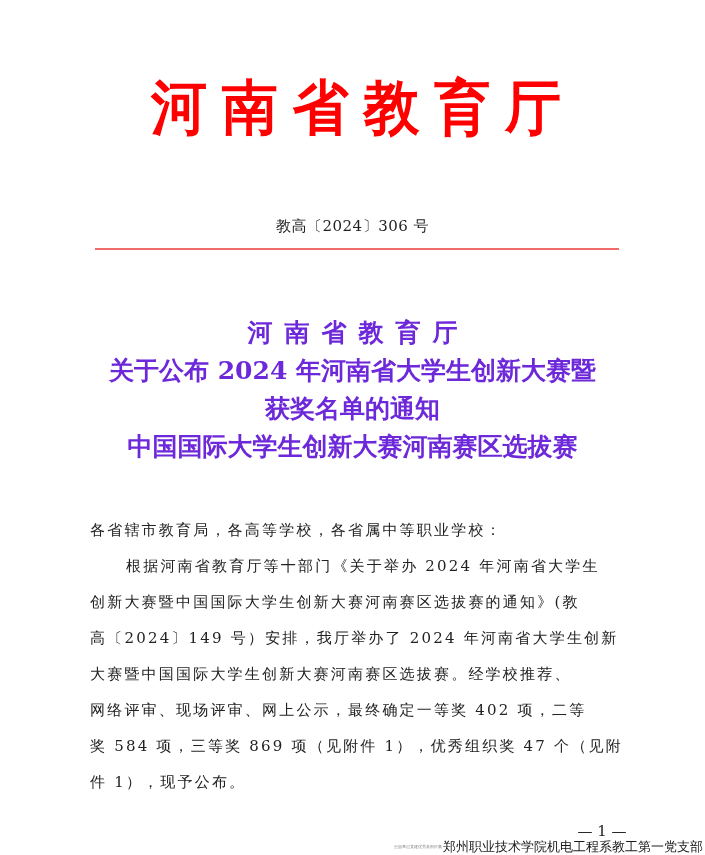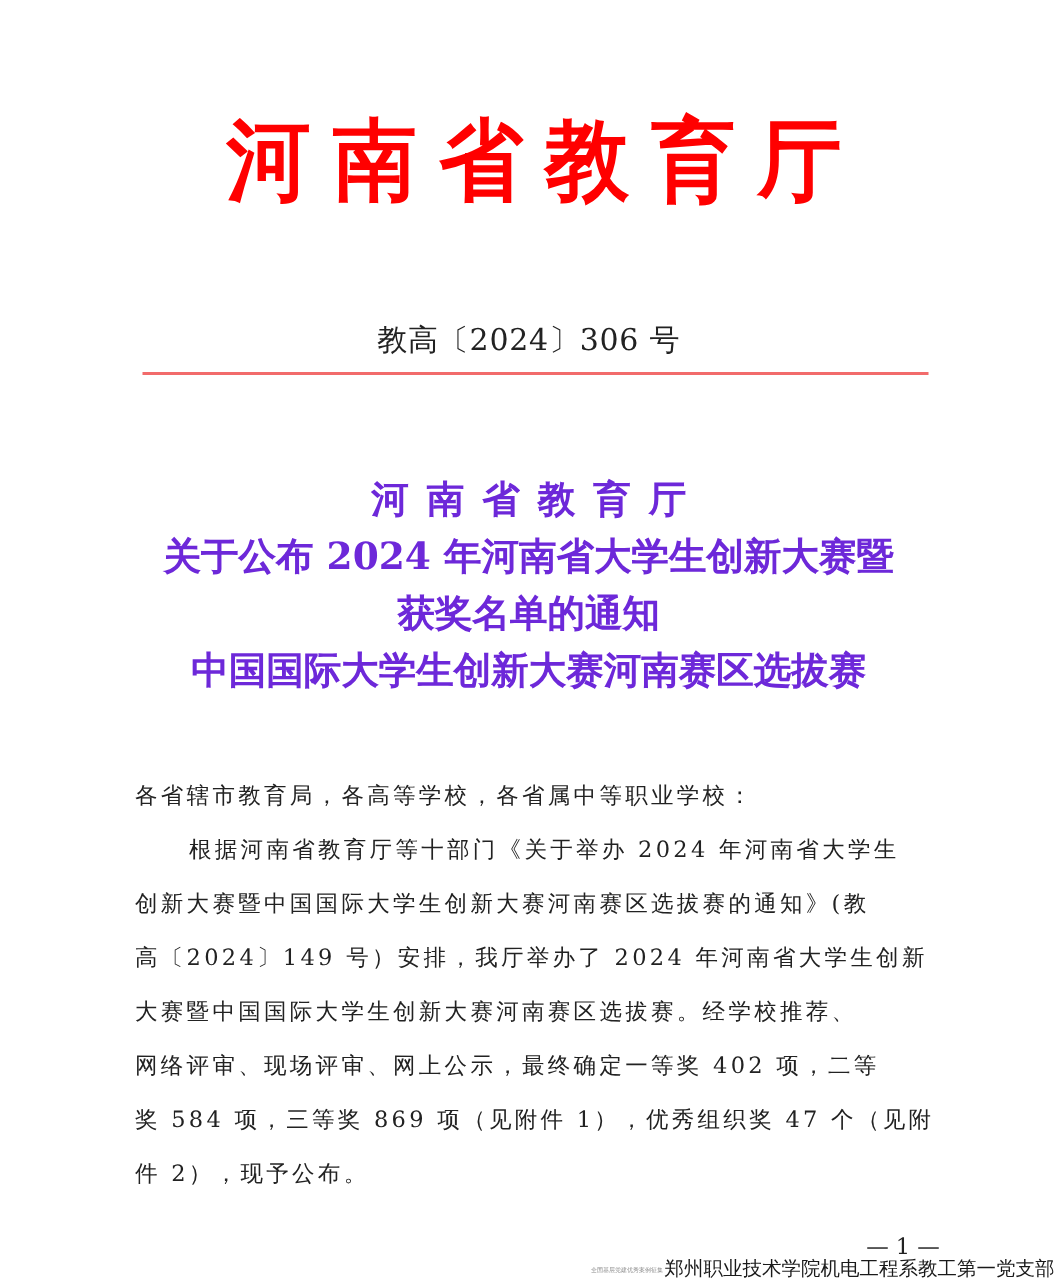--- a/index.html
+++ b/index.html
@@ -42,21 +42,21 @@
     display: inline-block;
     width: 58px;
     text-align: center;
   }
   .doc-number {
     position: absolute;
     left: 0;
     width: 705px;
     top: 214px;
     text-align: center;
-    font-size: 20px;
+    font-size: 15px;
     line-height: 24px;
     color: #222;
     letter-spacing: 0.5px;
   }
   .red-rule {
     position: absolute;
     left: 95px;
     top: 248px;
     width: 524px;
     height: 2px;
@@ -155,21 +155,21 @@
   </div>
 
   <div class="body-text">
     <span class="body-line">各省辖市教育局，各高等学校，各省属中等职业学校：</span>
     <span class="body-line indent">根据河南省教育厅等十部门《关于举办 2024 年河南省大学生</span>
     <span class="body-line">创新大赛暨中国国际大学生创新大赛河南赛区选拔赛的通知》(教</span>
     <span class="body-line">高〔2024〕149 号）安排，我厅举办了 2024 年河南省大学生创新</span>
     <span class="body-line">大赛暨中国国际大学生创新大赛河南赛区选拔赛。经学校推荐、</span>
     <span class="body-line">网络评审、现场评审、网上公示，最终确定一等奖 402 项，二等</span>
     <span class="body-line">奖 584 项，三等奖 869 项（见附件 1），优秀组织奖 47 个（见附</span>
-    <span class="body-line">件 2），现予公布。</span>
+    <span class="body-line">件 1），现予公布。</span>
   </div>
 
   <div class="page-number">— 1 —</div>
 
   <div class="watermark">
     <span class="prefix">全国基层党建优秀案例征集</span>
     <span>郑州职业技术学院机电工程系教工第一党支部</span>
   </div>
 
 </div>

